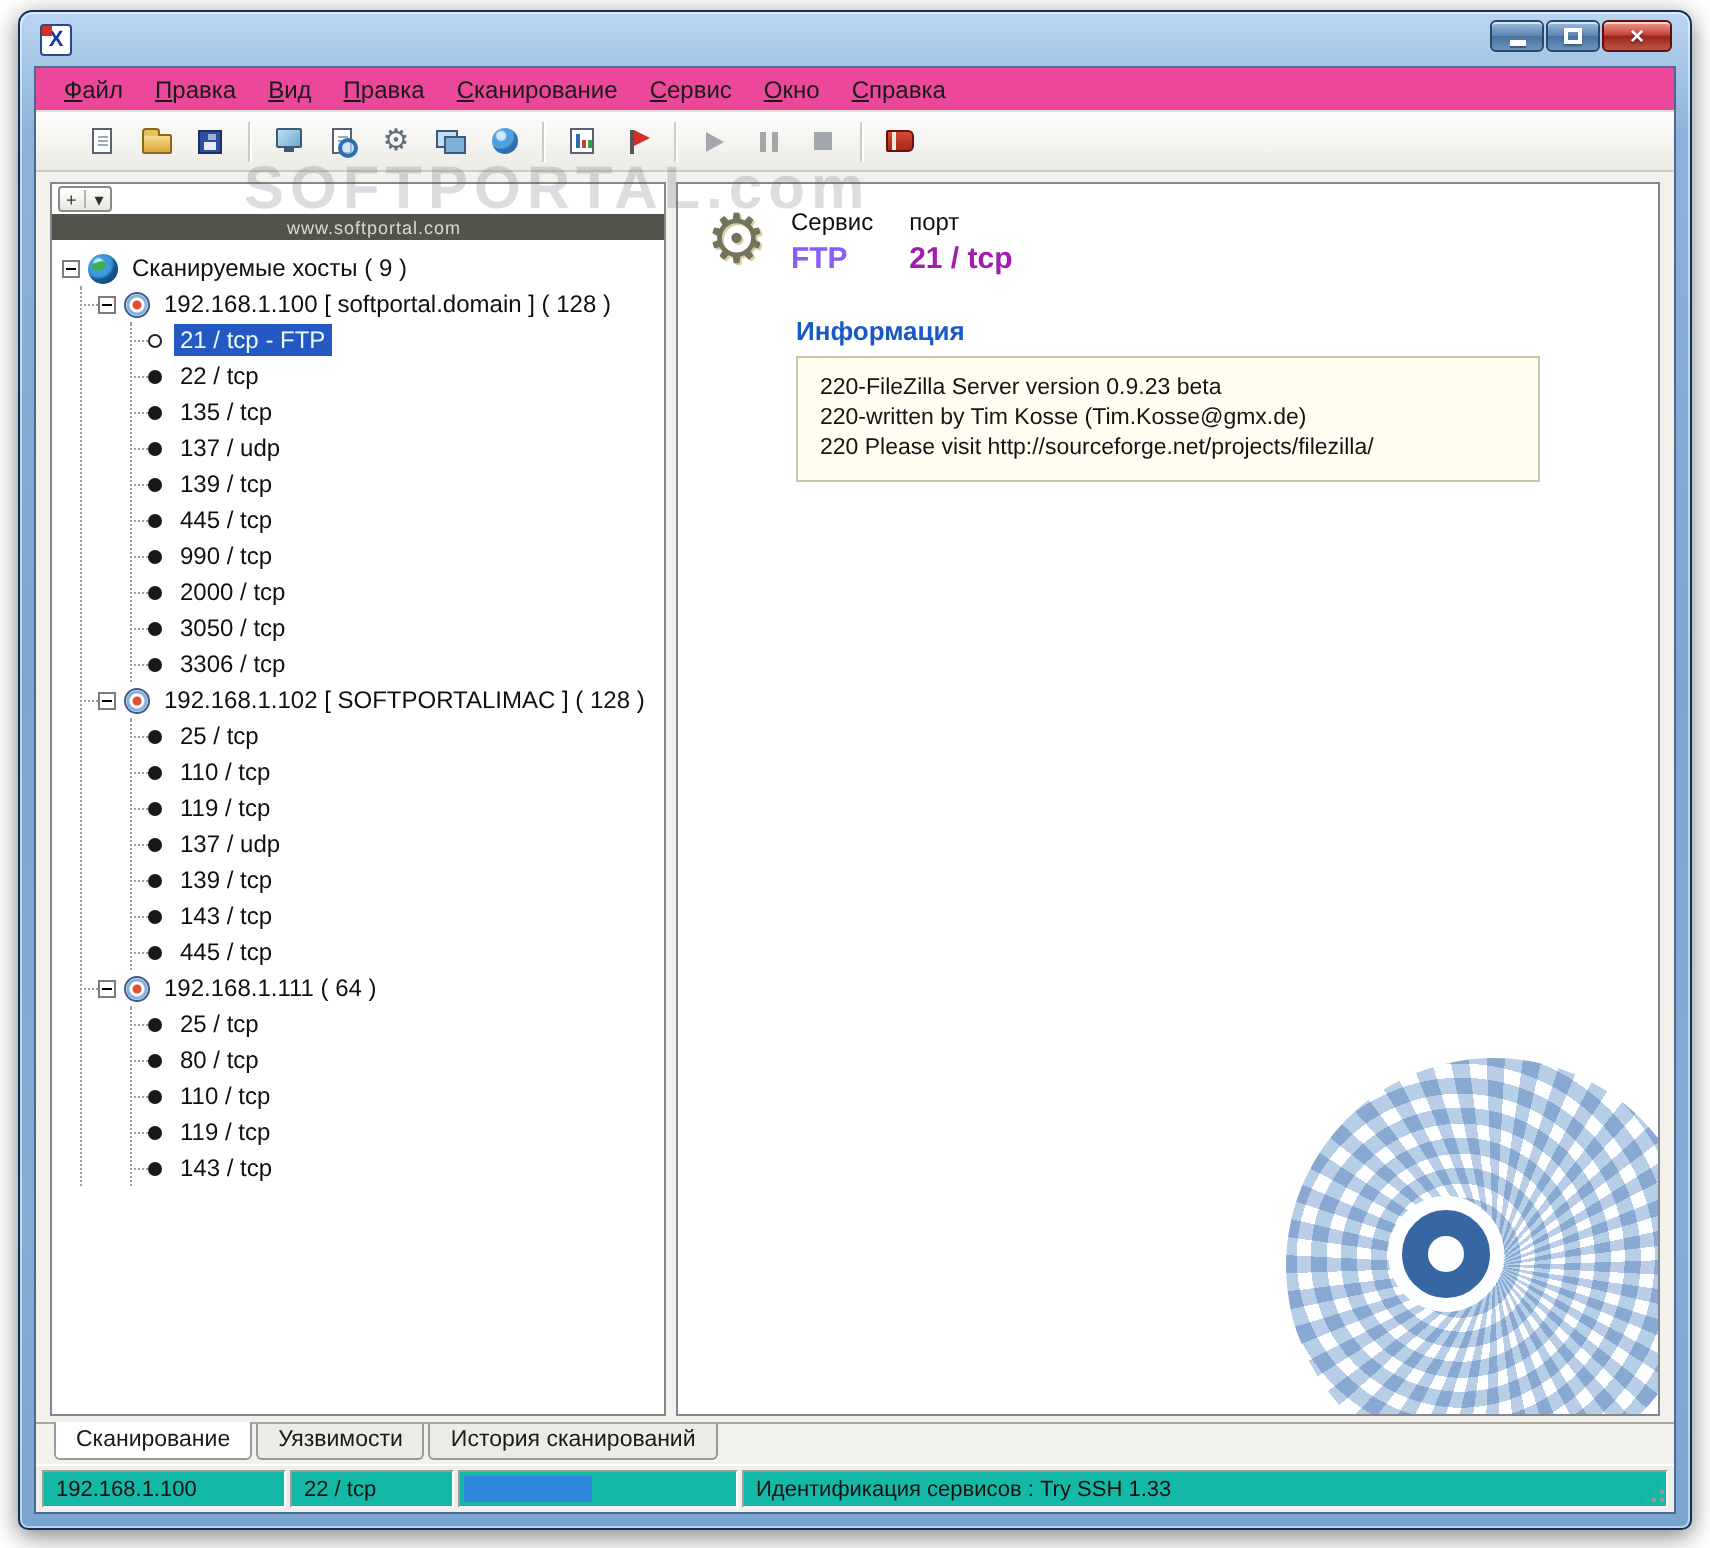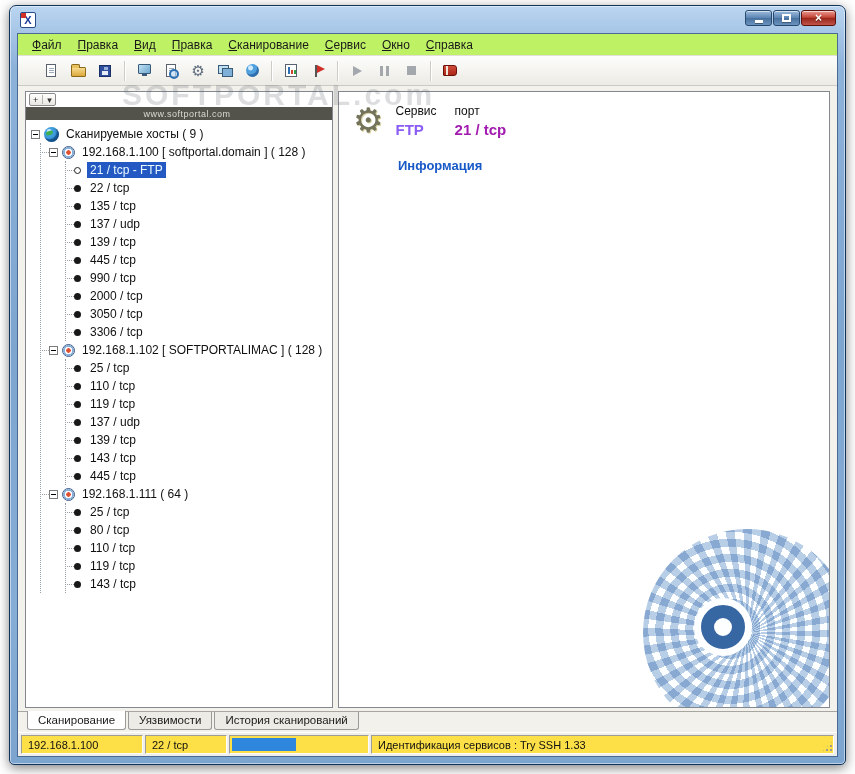--- a/index.html
+++ b/index.html
@@ -24,21 +24,21 @@
   .win-btn.close { width:35px; border-color:#5e100a;
     background:linear-gradient(#eb9a90 0%,#c4473a 45%,#99261b 52%,#c0554a 100%); }
   .glyph-min { width:8px; height:3px; background:#fff; margin-top:7px; box-shadow:0 1px 0 rgba(0,0,0,.35); }
   .glyph-max { width:9px; height:8px; border:2px solid #fff; box-shadow:0 1px 1px rgba(0,0,0,.3); }
   .glyph-close { color:#fff; font-size:12px; font-weight:bold; line-height:12px; text-shadow:0 1px 1px rgba(0,0,0,.4); }
 
   
   .client { position:absolute; left:8px; right:8px; top:28px; bottom:8px; background:#f3f1ec;
     box-shadow:0 0 0 1px #4a6a94; display:flex; flex-direction:column; }
 
-  .menubar { height:22px; display:flex; align-items:center; padding-left:6px; background:#bef264; border-bottom:1px solid #e2dfd9; flex:none; }
+  .menubar { height:22px; display:flex; align-items:center; padding-left:6px; background:#ec4899; border-bottom:1px solid #e2dfd9; flex:none; }
   .menu-item { padding:3px 8px; font-size:12px; color:#1a1a1a; cursor:default; }
   .menu-item::first-letter { text-decoration:underline; }
 
   .toolbar { height:30px; display:flex; align-items:center; padding-left:21px; gap:3px;
     background:linear-gradient(#fdfdfc,#ecebe5); border-bottom:1px solid #cdcac3; flex:none; position:relative; }
   .tb-btn { width:24px; height:24px; border:1px solid transparent; background:transparent; border-radius:3px;
     display:flex; align-items:center; justify-content:center; flex:none; cursor:default; }
   .tb-btn.is-disabled { opacity:.8; }
   .tb-sep { width:1px; height:20px; background:#cfccc5; box-shadow:1px 0 0 #fff; margin:0 4px; flex:none; }
 
@@ -127,21 +127,21 @@
 
   
   .tabs { height:21px; flex:none; display:flex; align-items:flex-start; padding-left:9px; border-top:1px solid #a8a5a0; background:#f3f1ec; }
   .tab { font-size:11.5px; padding:2px 10px 3px 10px; border:1px solid #9a9a9a; border-top:none; border-radius:0 0 3px 3px;
     background:#ecebe5; margin-right:2px; color:#1a1a1a; cursor:default; }
   .tab.active { background:#ffffff; margin-top:-1px; padding-top:3px; }
 
   
   .statusbar { height:24px; flex:none; background:#f0eeea; border-top:1px solid #ffffff; display:flex; align-items:stretch;
     padding:2px 3px; gap:2px; font-size:11px; color:#111; position:relative; }
-  .sb-cell { border:1px solid; border-color:#9f9c96 #fdfdfd #fdfdfd #9f9c96; padding:1px 6px; display:flex; align-items:center; background:#fde047; overflow:hidden; white-space:nowrap; }
+  .sb-cell { border:1px solid; border-color:#9f9c96 #fdfdfd #fdfdfd #9f9c96; padding:1px 6px; display:flex; align-items:center; background:#14b8a6; overflow:hidden; white-space:nowrap; }
   .sb-host { width:122px; flex:none; }
   .sb-port { width:82px; flex:none; }
   .sb-progress { width:140px; flex:none; padding:2px; }
   .sb-status { flex:1; }
   .progress-track { width:100%; height:100%; position:relative; background:transparent; }
   .progress-fill { height:100%; background:#2f86dd; }
   .grip { position:absolute; right:3px; bottom:3px; width:13px; height:13px;
     background-image:radial-gradient(#a09a90 1px, transparent 1.2px); background-size:4px 4px;
     clip-path:polygon(100% 0, 100% 100%, 0 100%); cursor:nwse-resize; }
 </style>
@@ -388,20 +388,25 @@
         <div class="detail-header">
           <span class="gear-big">⚙</span>
           <div class="service-grid">
             <span class="svc-label">Сервис</span>
             <span class="svc-label">порт</span>
             <span class="svc-value" style="color: #8b5cf6;">FTP</span>
             <span class="svc-value" style="color: #a21caf;">21 / tcp</span>
           </div>
         </div>
         <div class="info-title" style="color: rgb(24, 89, 200);">Информация</div>
+        <div class="info-box">
+            <div class="info-line">220-FileZilla Server version 0.9.23 beta</div>
+            <div class="info-line">220-written by Tim Kosse (Tim.Kosse@gmx.de)</div>
+            <div class="info-line">220 Please visit http://sourceforge.net/projects/filezilla/</div>
+          </div>
         <div class="sphere">
           <div class="sphere-hole"></div>
         </div>
       </div>
 
     </div>
 
     <div class="tabs">
         <span class="tab active">Сканирование</span>
         <span class="tab">Уязвимости</span>

